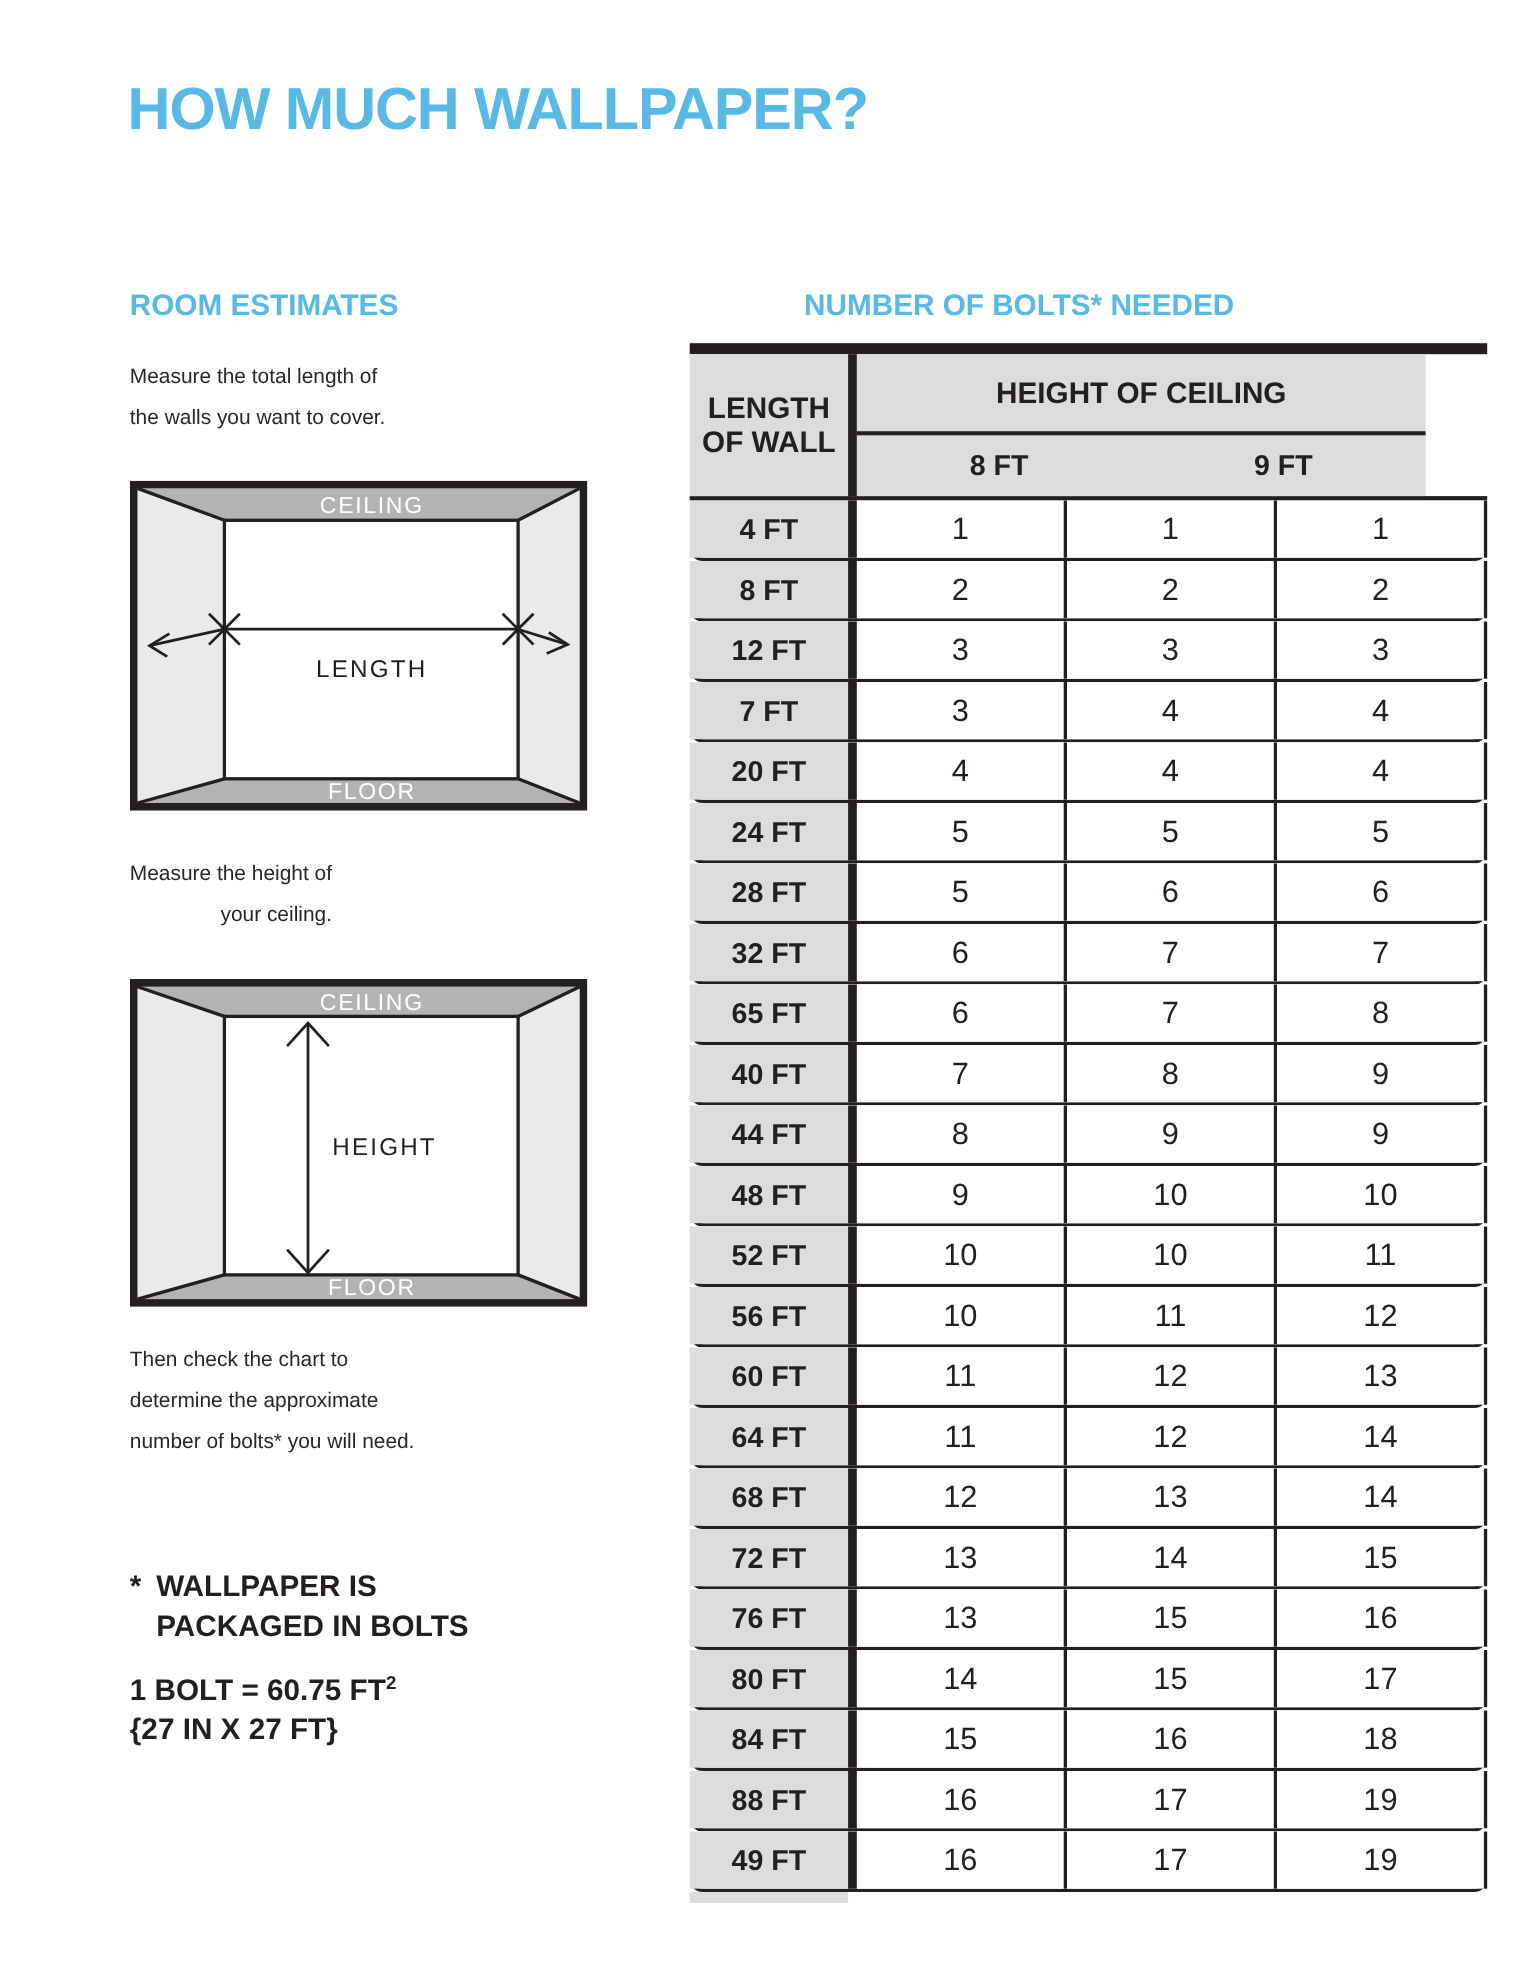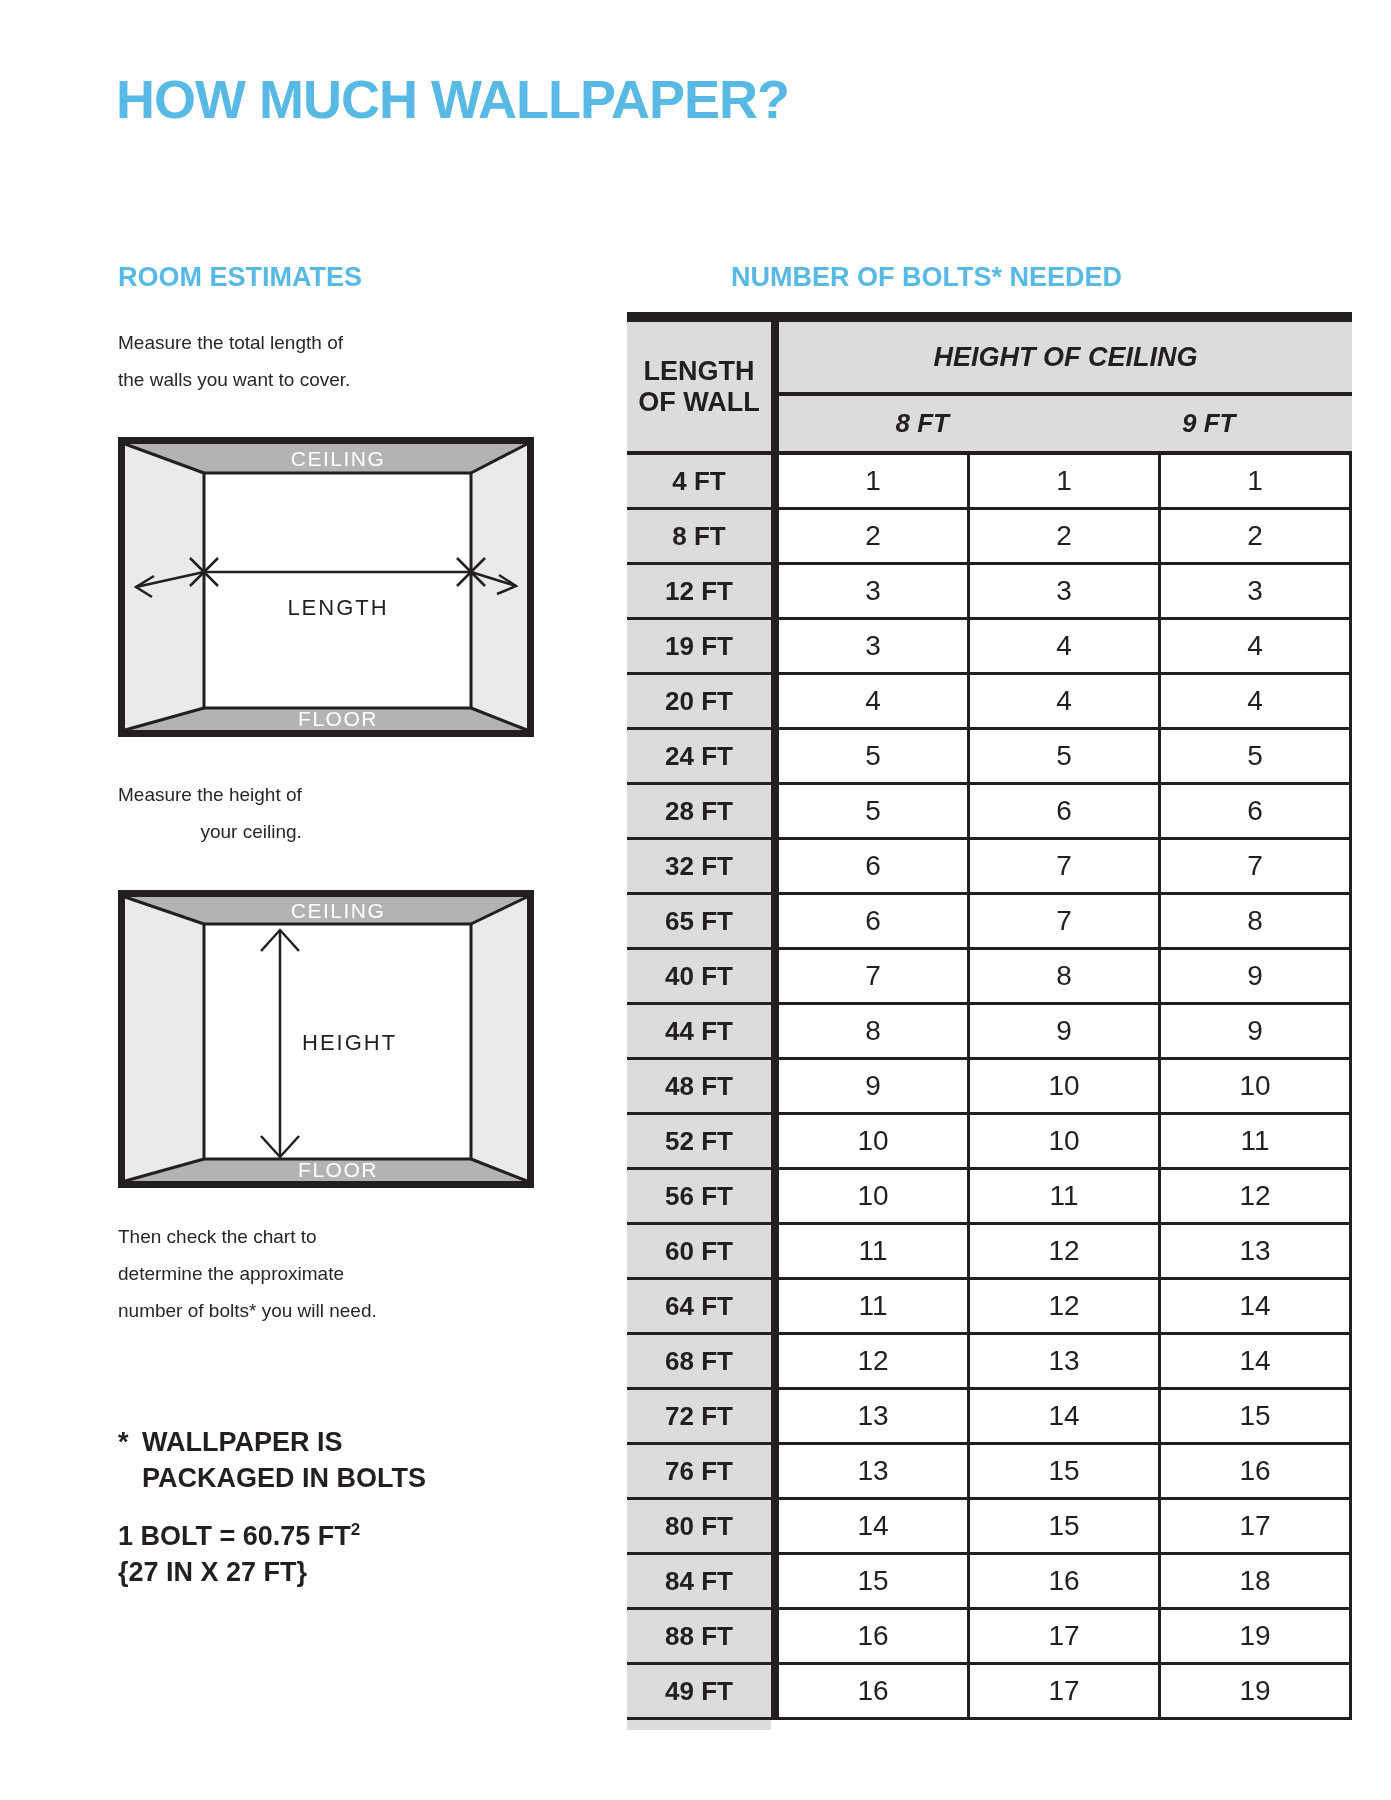--- a/index.html
+++ b/index.html
@@ -37,30 +37,30 @@
   .diag-band-label{font-size:21px;letter-spacing:1.5px;fill:#fff;}
   
   #bolt-table{left:583px;top:312px;width:725px;}
   .t-topbar{height:10px;background:#231F20;}
   .t-header{display:flex;}
   .t-rowhead{
     width:144px;height:129px;background:#DCDCDD;display:flex;flex-direction:column;
     align-items:center;justify-content:center;font-size:27px;font-weight:bold;line-height:31px;
   }
   .t-div{width:8px;background:#231F20;flex:none;}
-  .t-headright{width:573px;font-style:italic;}
+  .t-headright{width:517px;}
   .t-hoc{
     height:70px;background:#DCDCDD;display:flex;align-items:center;justify-content:center;
     font-size:27px;font-weight:bold;
   }
   .t-hline{height:4px;background:#231F20;}
   .t-subs{height:55px;display:flex;background:#DCDCDD;}
   .t-sub{flex:1;display:flex;align-items:center;justify-content:center;font-size:26px;font-weight:bold;}
   .t-body{border-top:4px solid #231F20;}
-  .t-row{display:flex;height:52px;border-bottom:3px solid #231F20;}
+  .t-row{display:flex;height:52px;border-bottom:3px solid #231F20;border-radius:12px;}
   .t-label{
     width:144px;background:#DCDCDD;font-size:26px;font-weight:bold;
     display:flex;align-items:center;justify-content:center;
   }
   .t-val{
     flex:1;background:#fff;font-size:28px;display:flex;align-items:center;justify-content:center;
     border-right:3px solid #231F20;
   }
   .t-val:nth-child(3),.t-val:nth-child(4){border-right:3px solid #231F20;}
   .t-tab{width:144px;height:10px;background:#DCDCDD;}
@@ -192,21 +192,21 @@
           <div class="t-val">2</div>
         </div>
         <div class="t-row">
           <div class="t-label">12 FT</div>
           <div class="t-div"></div>
           <div class="t-val">3</div>
           <div class="t-val">3</div>
           <div class="t-val">3</div>
         </div>
         <div class="t-row">
-          <div class="t-label">19 FT</div>
+          <div class="t-label">7 FT</div>
           <div class="t-div"></div>
           <div class="t-val">3</div>
           <div class="t-val">4</div>
           <div class="t-val">4</div>
         </div>
         <div class="t-row">
           <div class="t-label">20 FT</div>
           <div class="t-div"></div>
           <div class="t-val">4</div>
           <div class="t-val">4</div>

